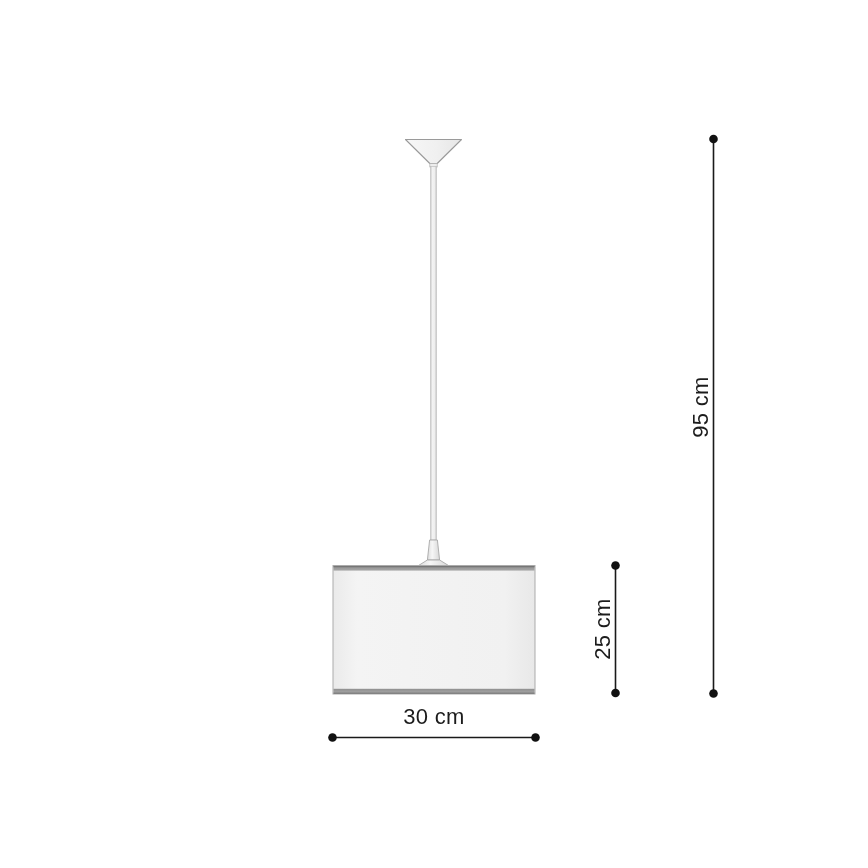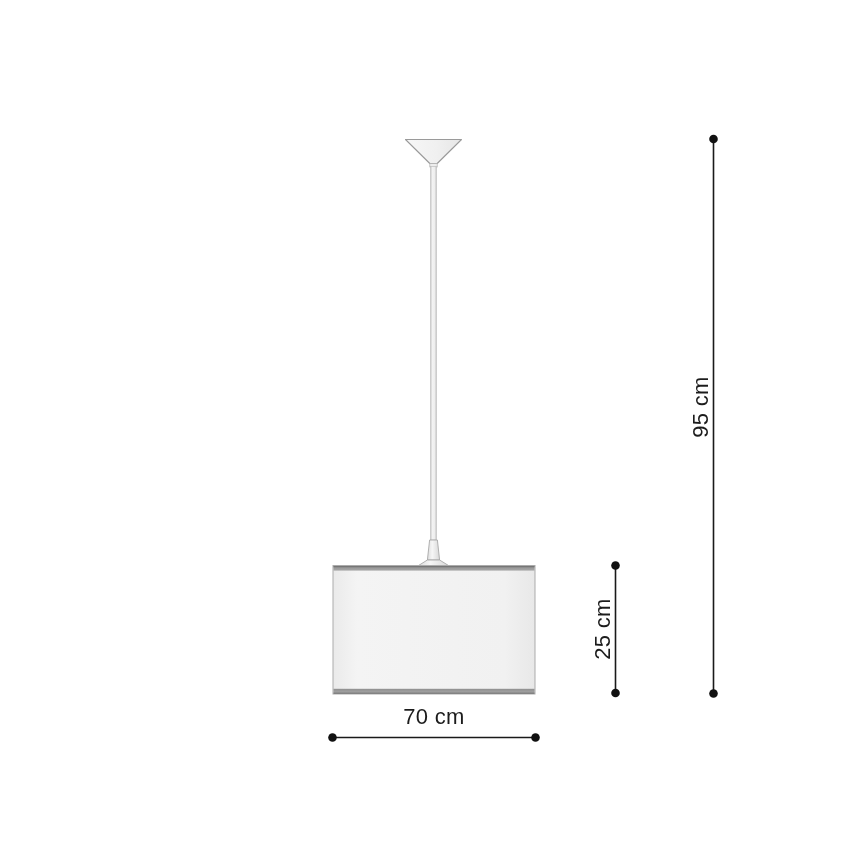--- a/index.html
+++ b/index.html
@@ -105,19 +105,19 @@
       </g>
 
       <g>
         <line x1="713.5" y1="139" x2="713.5" y2="693.5"></line>
         <circle cx="713.5" cy="139" r="4.3" stroke="none"></circle>
         <circle cx="713.5" cy="693.5" r="4.3" stroke="none"></circle>
       </g>
     </g>
   </svg>
 
-  <span class="dim-label horizontal" style="left:434px; top:717px;">70 cm</span>
+  <span class="dim-label horizontal" style="left:434px; top:717px;">30 cm</span>
 
   <span class="dim-label vertical" style="left:603px; top:629px;">25 cm</span>
 
   <span class="dim-label vertical" style="left:701px; top:407px;">95 cm</span>
 
 </div>
 
 </body></html>

